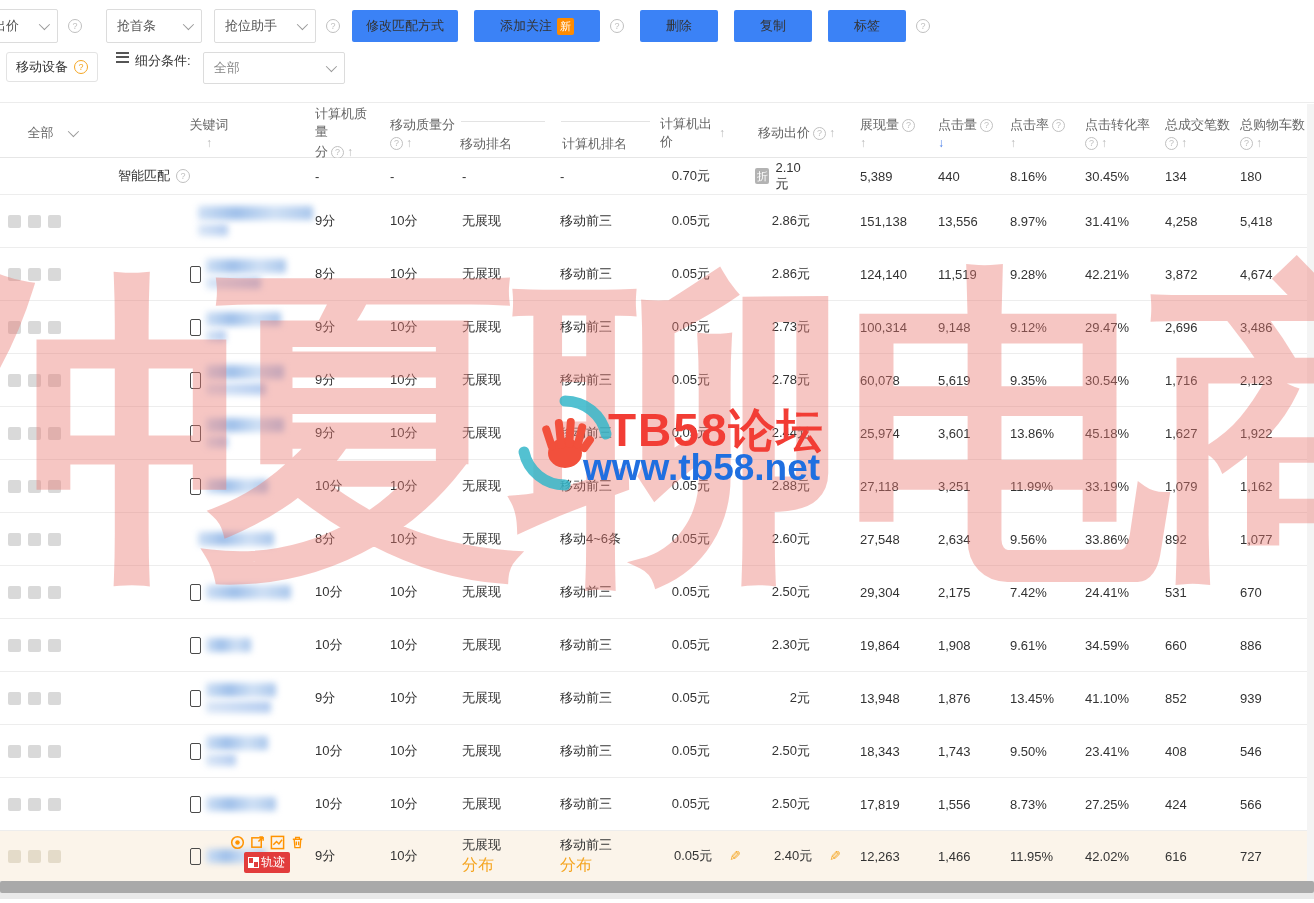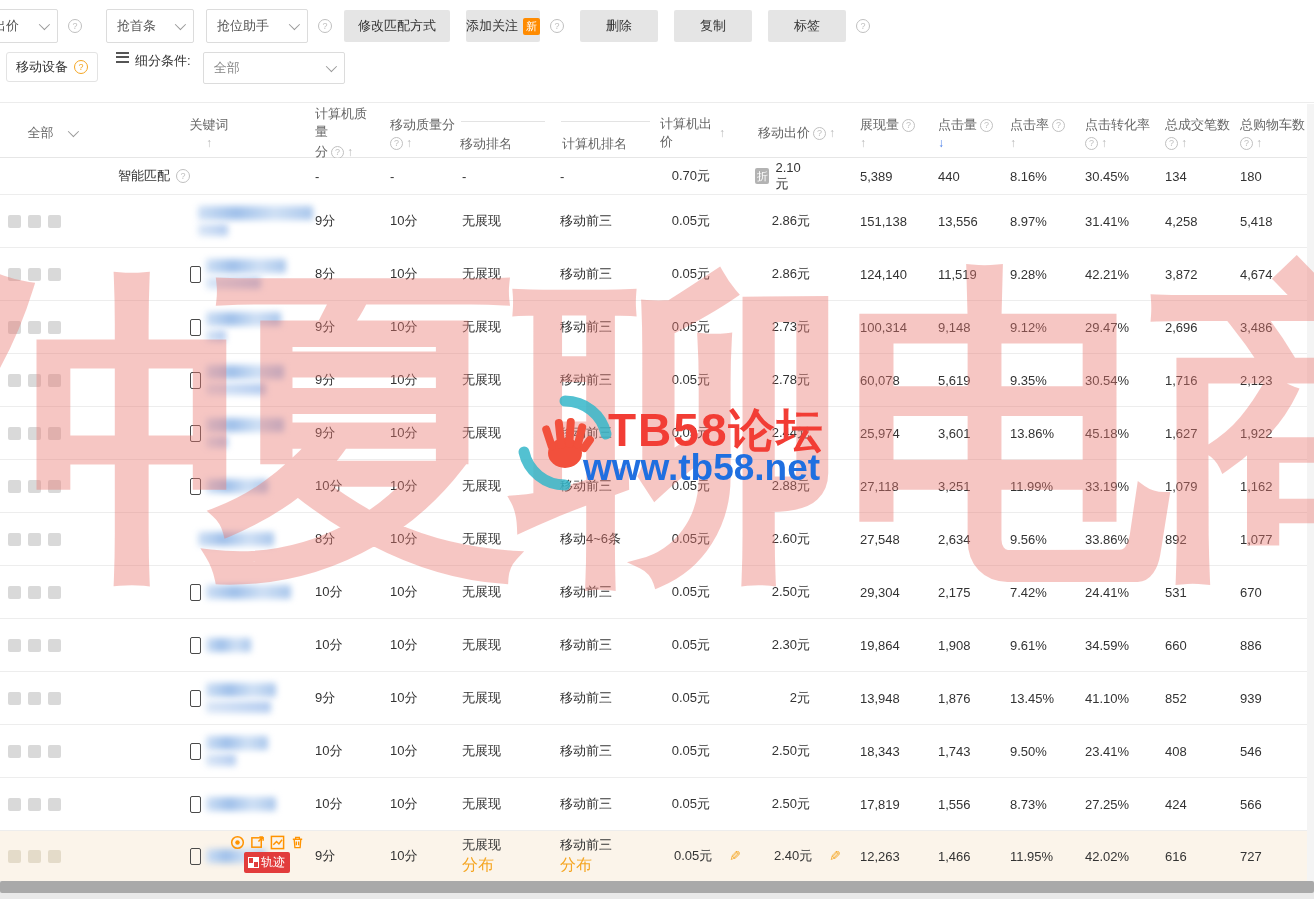--- a/index.html
+++ b/index.html
@@ -5,32 +5,32 @@
   * { margin:0; padding:0; box-sizing:border-box; }
   html,body { width:1314px; height:903px; overflow:hidden; background:#fff;
     font-family:"Liberation Sans","DejaVu Sans",sans-serif; font-size:13px; color:#333; }
   .stage { position:relative; width:1314px; height:903px; overflow:hidden; }
 
   
   .toolbar { position:relative; height:52px; display:flex; align-items:center; }
   .select { height:34px; background:#fff; border:1px solid #dcdcdc; border-radius:2px;
     display:inline-flex; align-items:center; justify-content:space-between; padding:0 10px; color:#555; cursor:pointer; }
   .sel-bid { width:76px; margin-left:-18px; }
-  .sel-top { width:88px; margin-left:24px; }
+  .sel-top { width:96px; margin-left:24px; }
   .sel-assist { width:102px; margin-left:12px; }
   .chev { width:8px; height:8px; border-right:1.5px solid #999; border-bottom:1.5px solid #999;
     transform:rotate(45deg) translateY(-2px); margin-left:8px; flex:0 0 auto; }
   .q-icon { display:inline-flex; align-items:center; justify-content:center; width:14px; height:14px;
     border:1px solid #c0c0c0; border-radius:50%; color:#c0c0c0; font-size:9px; line-height:1; flex:0 0 auto; }
   .q-gap { margin-left:10px; }
-  .btn { height:32px; background:#e5e5e5; border:none; border-radius:2px; padding:0 22px;
+  .btn { height:32px; background:#3b82f6; border:none; border-radius:2px; padding:0 22px;
     font-size:13px; color:#333; display:inline-flex; align-items:center; cursor:pointer;
     font-family:inherit; }
   .btn-match { margin-left:12px; padding:0 14px; }
-  .btn-watch { margin-left:16px; padding:0 0; }
+  .btn-watch { margin-left:16px; padding:0 26px; }
   .badge-new { background:#ff8b00; color:#fff; font-size:11px; border-radius:2px; padding:1px 3px; margin-left:5px; }
   .btn-wide { margin-left:16px; width:78px; justify-content:center; }
 
   
   .filterbar { position:relative; height:50px; display:flex; align-items:flex-start; }
   .chip { height:30px; border:1px solid #e3e3e3; border-radius:3px; background:#fff;
     display:inline-flex; align-items:center; padding:0 9px; margin-left:6px; cursor:pointer; }
   .chip .q-icon { border-color:#f5a623; color:#f5a623; margin-left:6px; }
   .list-icon { width:13px; height:11px; margin:0 6px 0 18px;
     background:repeating-linear-gradient(#555 0 2px, transparent 2px 4.5px); }

